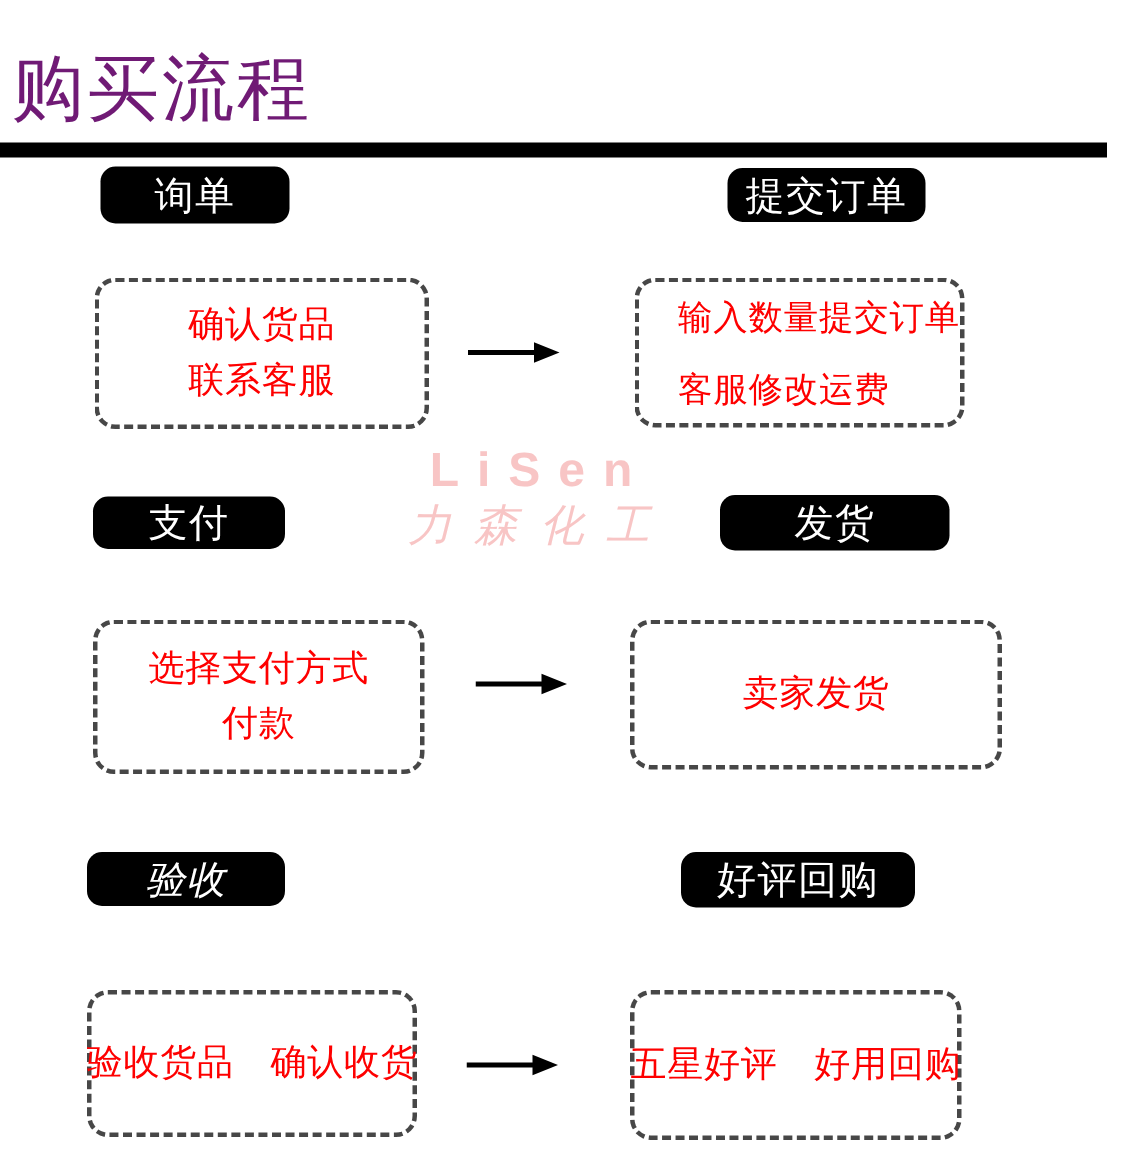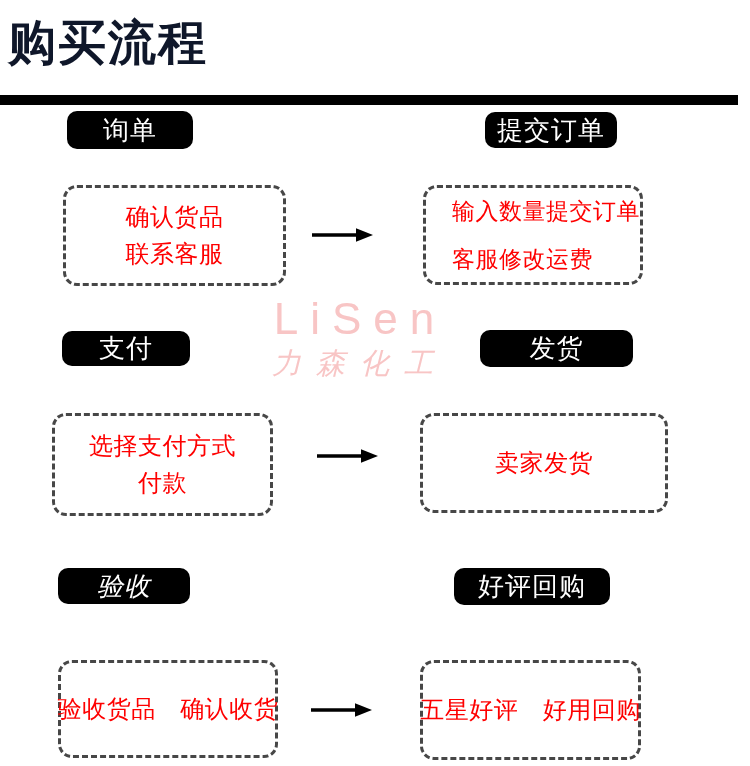--- a/index.html
+++ b/index.html
@@ -17,25 +17,25 @@
     position: relative;
     width: 750px;
     height: 766px;
     background: #ffffff;
     overflow: hidden;
   }
 
   .title {
     position: absolute;
     left: 8px;
-    top: 14px;
+    top: 31px;
     font-size: 48px;
-    font-weight: 700;
+    font-weight: 400;
     letter-spacing: 2px;
-    color: #0f172a;
+    color: #701a75;
     line-height: 1.2;
     white-space: nowrap;
   }
 
   .divider {
     position: absolute;
     left: 0;
     top: 95px;
     width: 738px;
     height: 10px;
@@ -47,22 +47,22 @@
     position: absolute;
     left: 210px;
     top: 297px;
     width: 300px;
     text-align: center;
     color: var(--pink);
     pointer-events: none;
   }
   .watermark .brand {
     display: block;
-    font-size: 44px;
-    font-weight: normal;
+    font-size: 32px;
+    font-weight: bold;
     letter-spacing: 12px;
     line-height: 1.0;
     white-space: nowrap;
   }
   .watermark .company {
     display: block;
     margin-top: 8px;
     font-size: 29px;
     font-style: italic;
     letter-spacing: 15px;
@@ -101,21 +101,21 @@
     color: var(--red);
     font-size: 24px;
     letter-spacing: 0.5px;
     background: transparent;
   }
   .dash-box span { white-space: nowrap; line-height: 1; }
   .box-inquiry { left: 63px;  top: 185px; width: 223px; height: 101px; }
   .box-submit  { left: 423px; top: 185px; width: 220px; height: 100px;
                  align-items: flex-start; padding-left: 26px; gap: 25px;
                  font-size: 23px; }
-  .box-payment { left: 52px;  top: 413px; width: 221px; height: 103px; }
+  .box-payment { left: 62px;  top: 413px; width: 221px; height: 103px; }
   .box-ship    { left: 420px; top: 413px; width: 248px; height: 100px; }
   .box-accept  { left: 58px;  top: 660px; width: 220px; height: 98px; }
   .box-review  { left: 420px; top: 660px; width: 221px; height: 100px; }
 
   .arrow { position: absolute; }
   .arrow-1 { left: 312px; top: 226px; }
   .arrow-2 { left: 317px; top: 447px; }
   .arrow-3 { left: 311px; top: 701px; }
 </style>
 </head>

